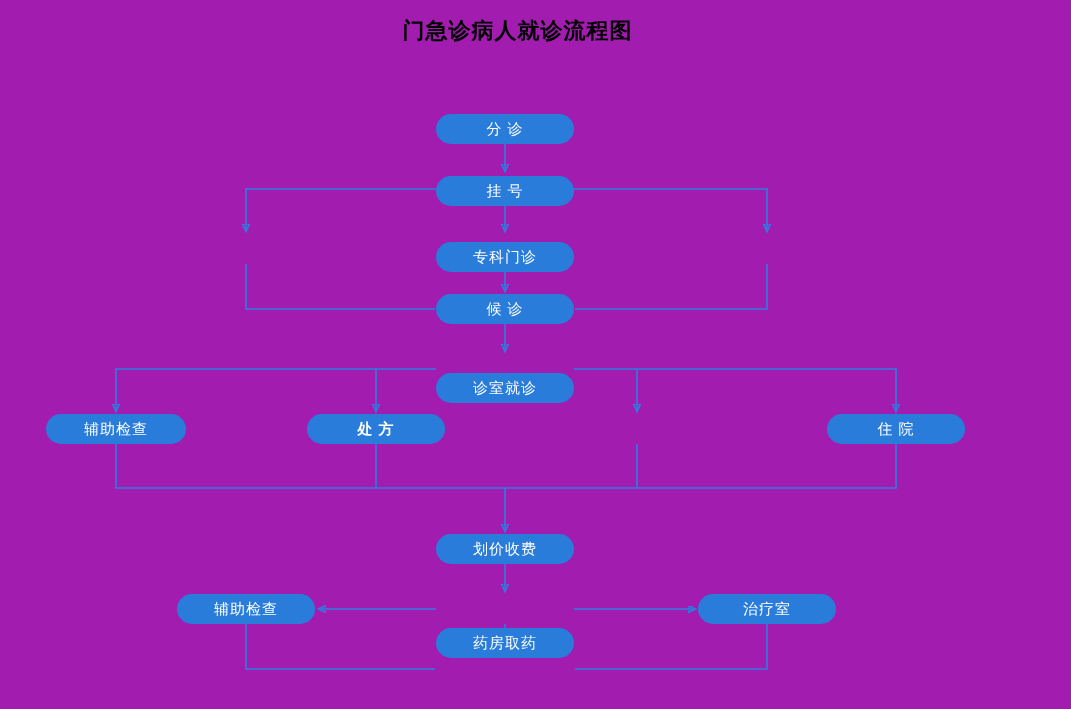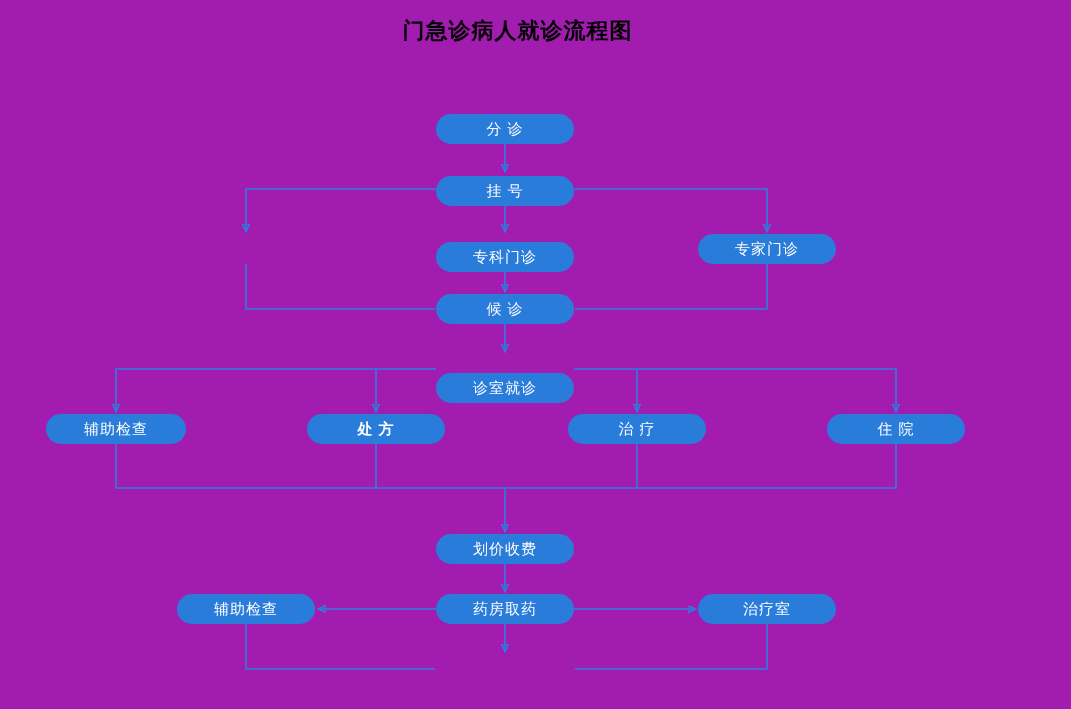--- a/index.html
+++ b/index.html
@@ -81,25 +81,23 @@
     <path d="M436 609 L319 609" marker-end="url(#arrow)"></path>
     <path d="M574 609 L695 609" marker-end="url(#arrow)"></path>
     <path d="M505 624 L505 651" marker-end="url(#arrow)"></path>
     <path d="M246 624 L246 669 L435 669"></path>
     <path d="M767 624 L767 669 L575 669"></path>
   </svg>
 
   <div class="node" style="left:436px; top:114px;">分 诊</div>
   <div class="node" style="left:436px; top:160px;margin-top:16px;">挂 号</div>
   <div class="node" style="left:436px; top:234px;margin-top:8px;">专科门诊</div>
-  <div class="node" style="left:698px; top:234px;">专家门诊</div>
   <div class="node" style="left:436px; top:294px;">候 诊</div>
   <div class="node" style="left:436px; top:354px;margin-top:19px;">诊室就诊</div>
   <div class="node" style="left:46px; top:414px; width:140px;">辅助检查</div>
   <div class="node" style="left:307px; top:414px;font-weight:bold;">处 方</div>
-  <div class="node" style="left:568px; top:414px;">治 疗</div>
   <div class="node" style="left:827px; top:414px;">住 院</div>
   <div class="node" style="left:436px; top:534px;">划价收费</div>
   <div class="node" style="left:177px; top:594px;">辅助检查</div>
-  <div class="node" style="left:436px; top:594px;">药房取药</div>
+  <div class="node" style="left:436px; top:628px;">药房取药</div>
   <div class="node" style="left:698px; top:594px;">治疗室</div>
 
 </div>
 
 </body></html>

